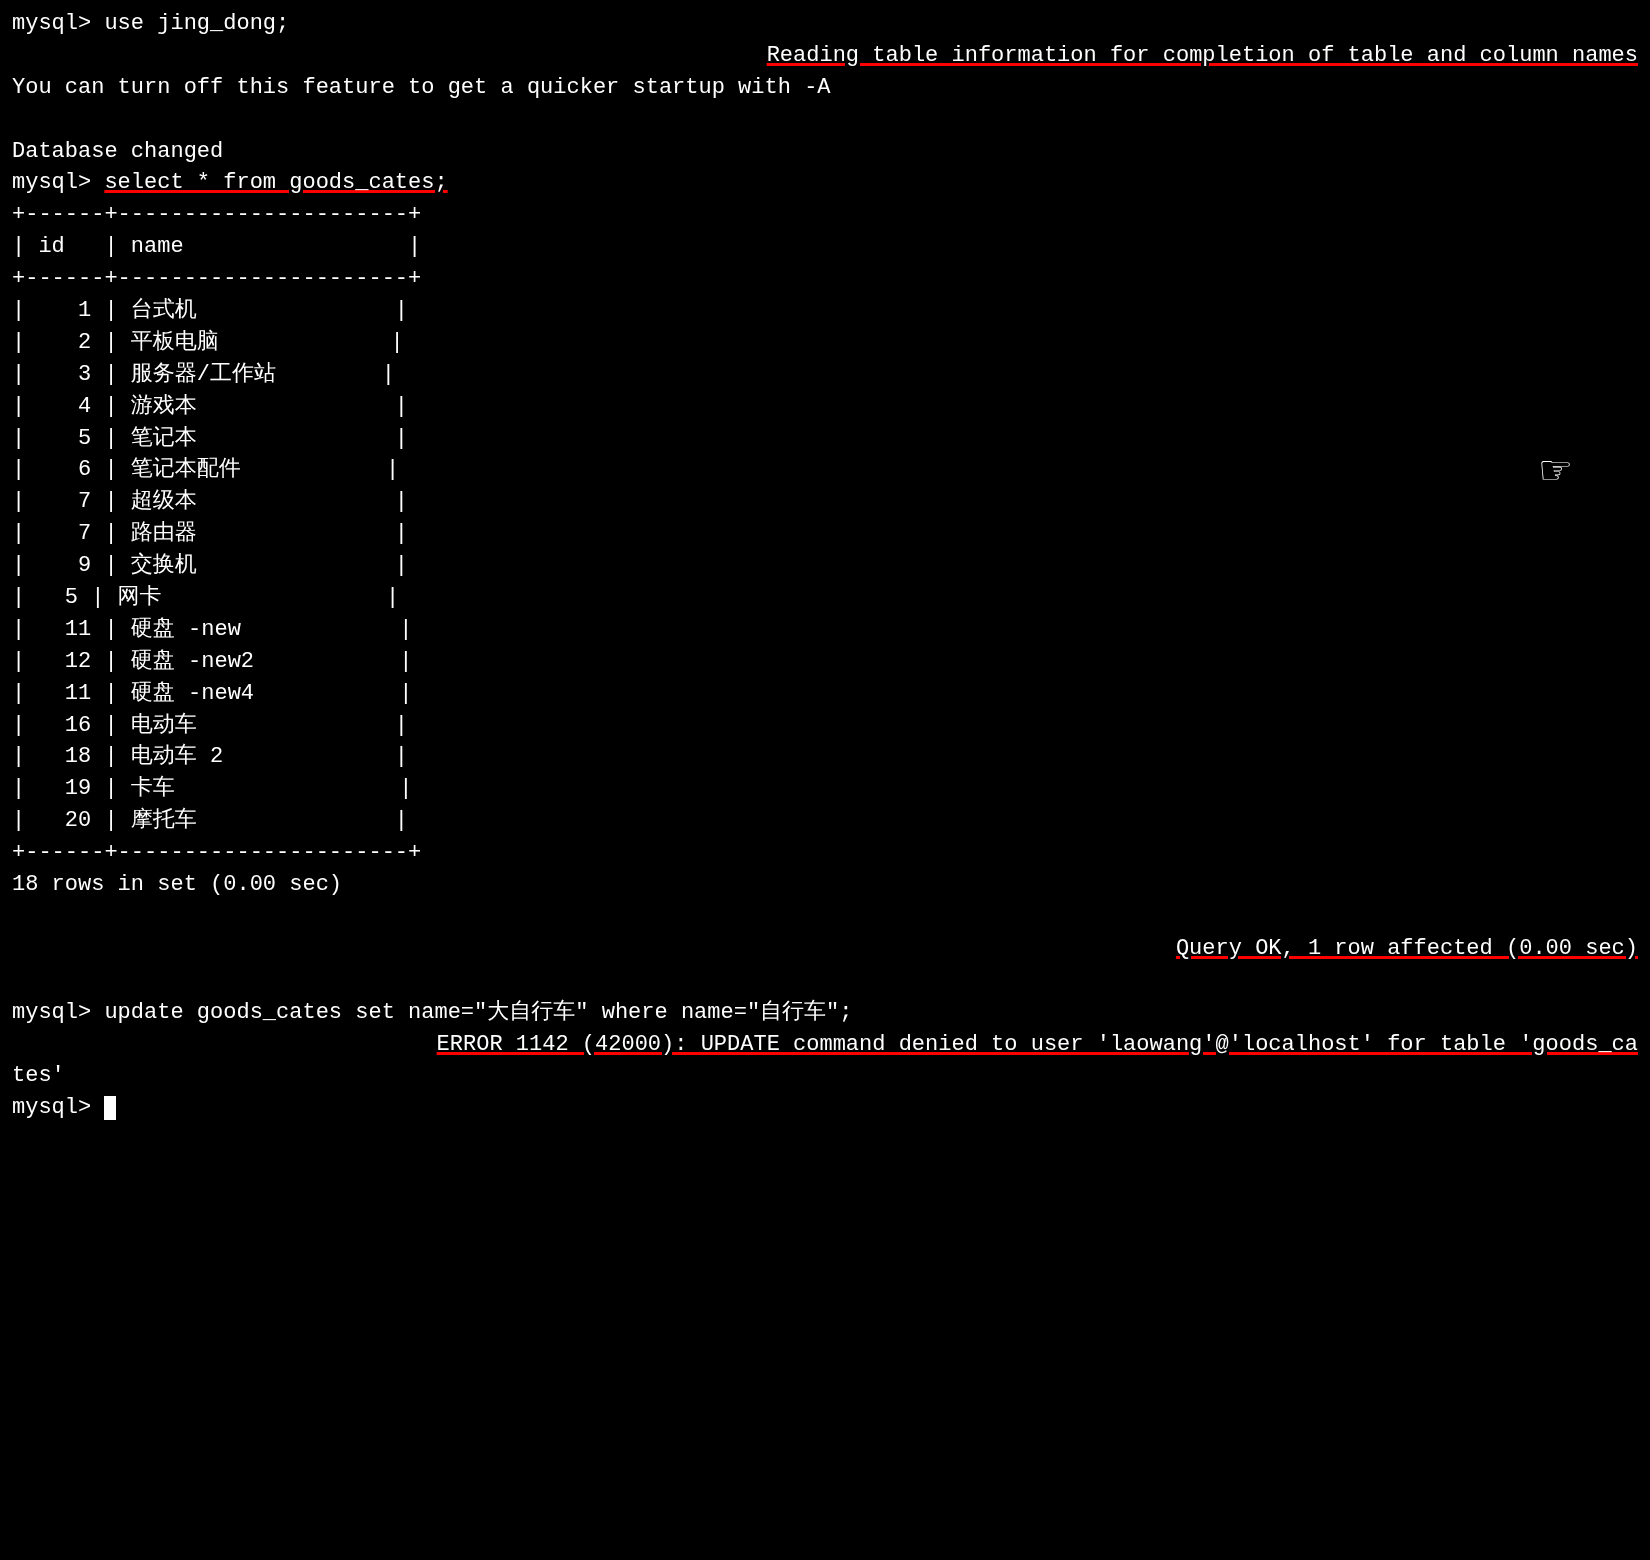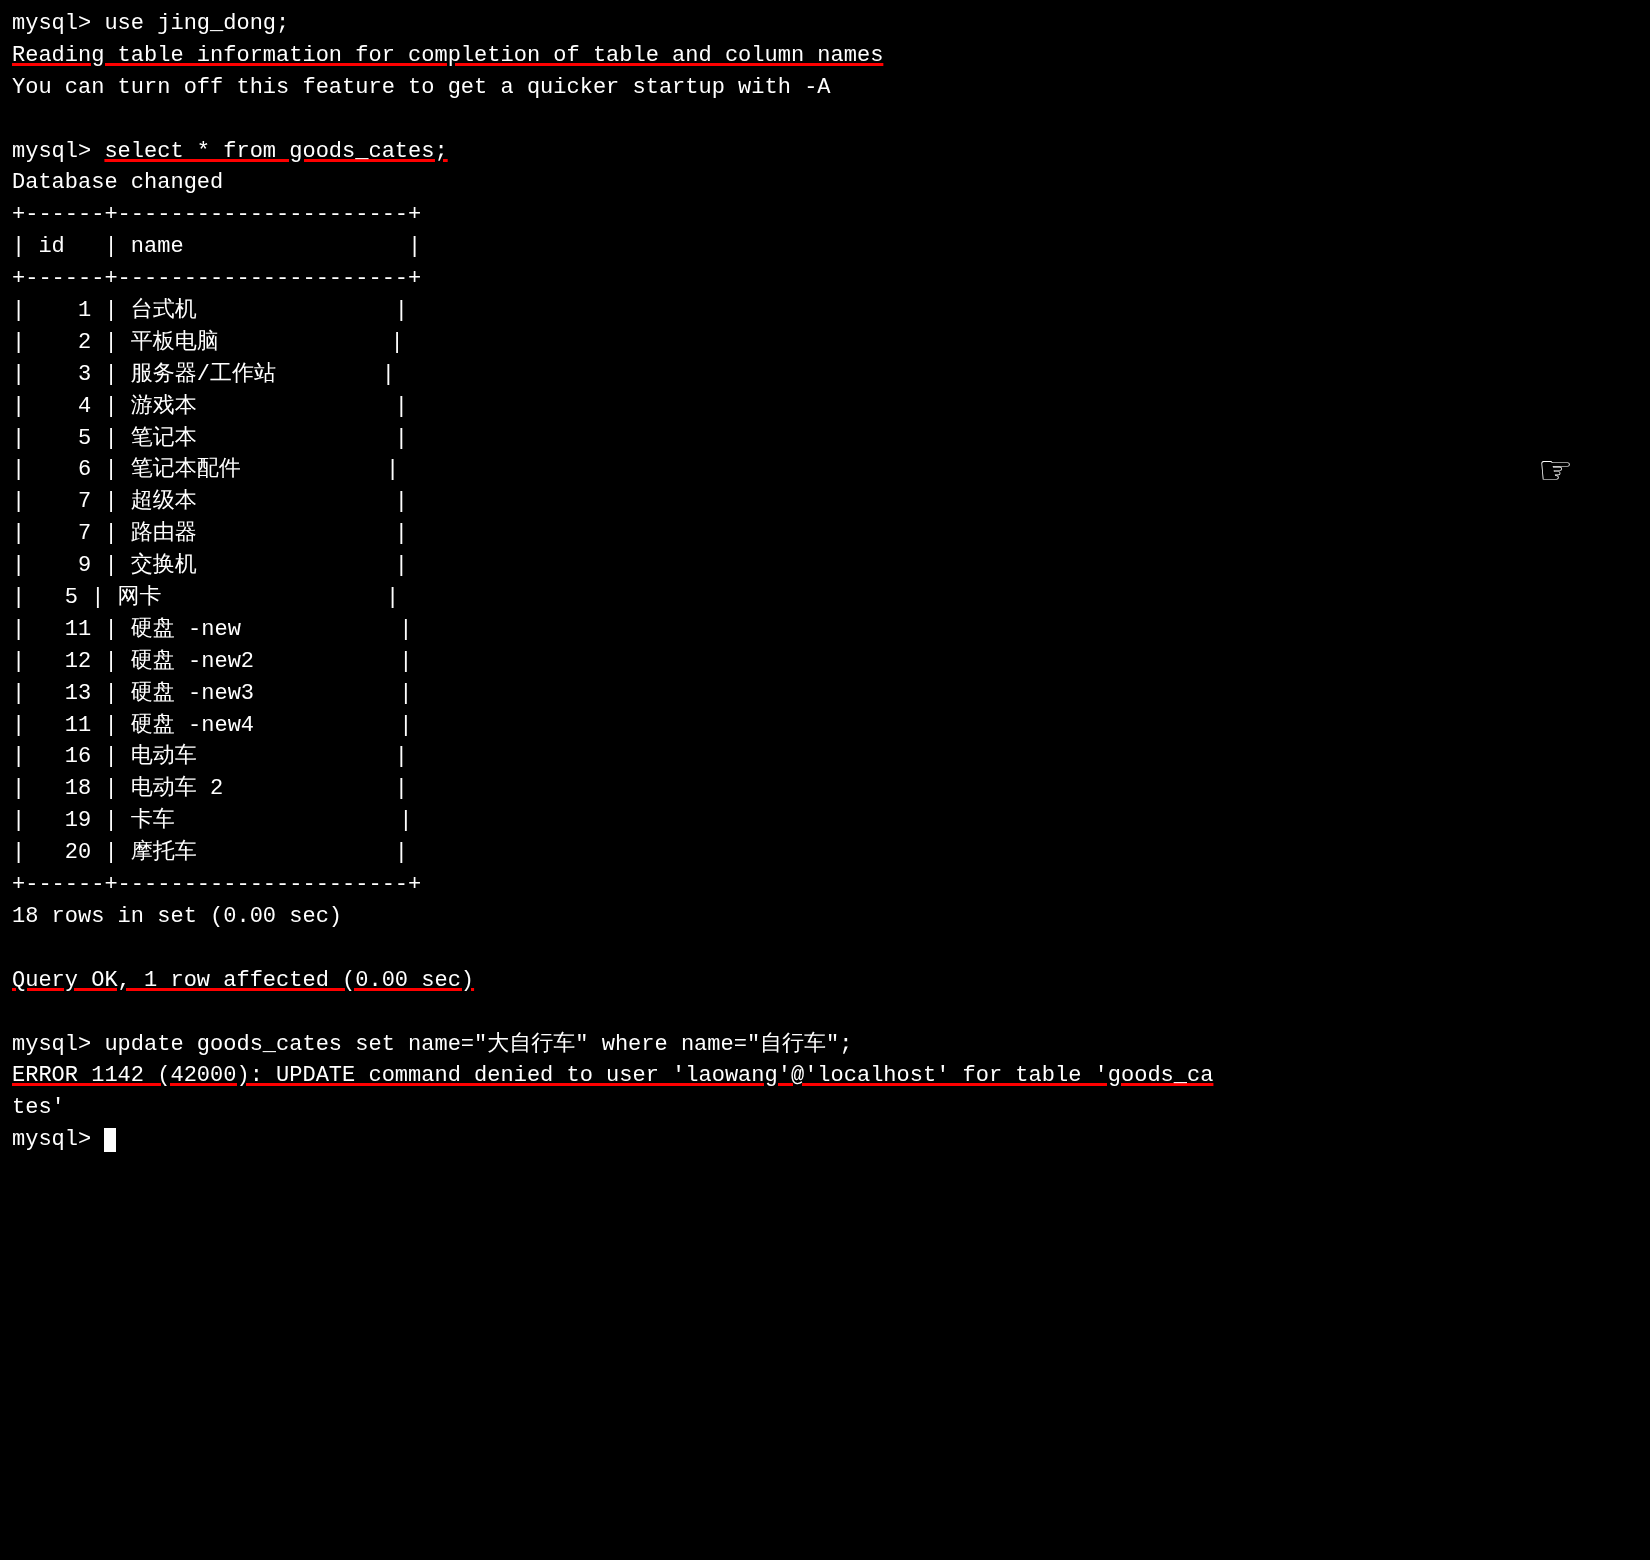--- a/index.html
+++ b/index.html
@@ -27,20 +27,21 @@
     .line {
       white-space: pre;
       display: block;
       line-height: 1.45;
     }
 
     .red-underline {
       text-decoration: underline;
       text-decoration-color: #ff0000;
       text-decoration-thickness: 3px;
+      text-align: right;
     }
 
     .table-line {
       color: #ffffff;
     }
 
     .empty-line {
       display: block;
       height: 1.45em;
     }
@@ -63,38 +64,37 @@
     }
   </style>
 </head>
 <body>
 
 <div class="terminal">
 <span class="line">mysql&gt; use jing_dong;</span>
     <span class="line red-underline">Reading table information for completion of table and column names</span>
     <span class="line">You can turn off this feature to get a quicker startup with -A</span>
     <span class="empty-line"></span>
+    <span class="line">Database changed</span>
     <span class="line">mysql&gt; <span class="red-underline">select * from goods_cates;</span></span>
-    <span class="line">Database changed</span>
     <span class="line table-line">+------+----------------------+</span>
     <span class="line table-line">| id   | name                 |</span>
     <span class="line table-line">+------+----------------------+</span>
     <span class="line table-line">|    1 | 台式机               |</span>
     <span class="line table-line">|    2 | 平板电脑             |</span>
     <span class="line table-line">|    3 | 服务器/工作站        |</span>
     <span class="line table-line">|    4 | 游戏本               |</span>
     <span class="line table-line">|    5 | 笔记本               |</span>
     <span class="line table-line">|    6 | 笔记本配件           |</span>
     <span class="line table-line">|    7 | 超级本               |</span>
     <span class="line table-line">|    7 | 路由器               |</span>
     <span class="line table-line">|    9 | 交换机               |</span>
     <span class="line table-line">|   5 | 网卡                 |</span>
     <span class="line table-line">|   11 | 硬盘 -new            |</span>
     <span class="line table-line">|   12 | 硬盘 -new2           |</span>
-    <span class="line table-line">|   13 | 硬盘 -new3           |</span>
     <span class="line table-line">|   11 | 硬盘 -new4           |</span>
     <span class="line table-line">|   16 | 电动车               |</span>
     <span class="line table-line">|   18 | 电动车 2             |</span>
     <span class="line table-line">|   19 | 卡车                 |</span>
     <span class="line table-line">|   20 | 摩托车               |</span>
     <span class="line table-line">+------+----------------------+</span>
     <span class="line">18 rows in set (0.00 sec)</span>
     <span class="empty-line"></span>
     <span class="line red-underline">Query OK, 1 row affected (0.00 sec)</span>
     <span class="empty-line"></span>

